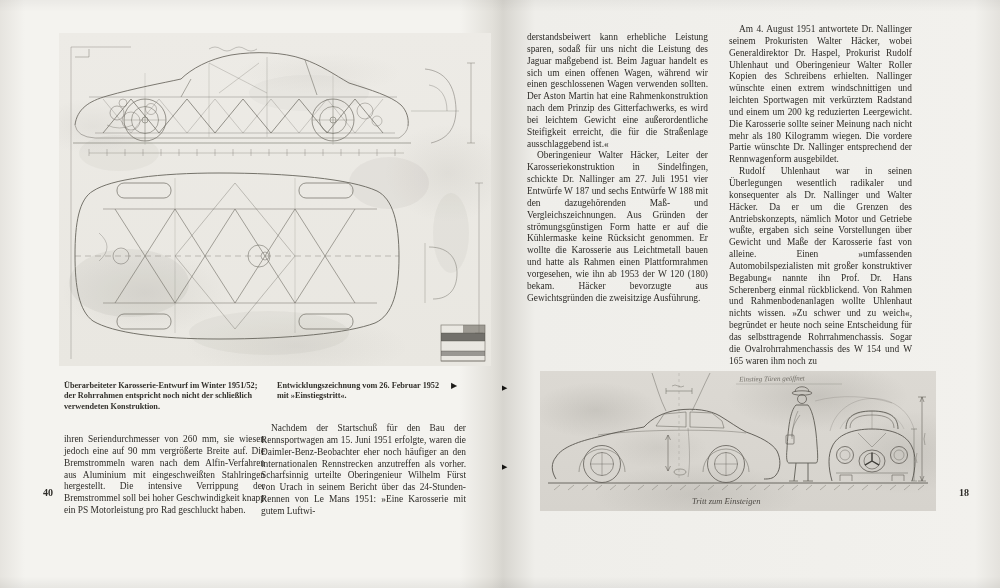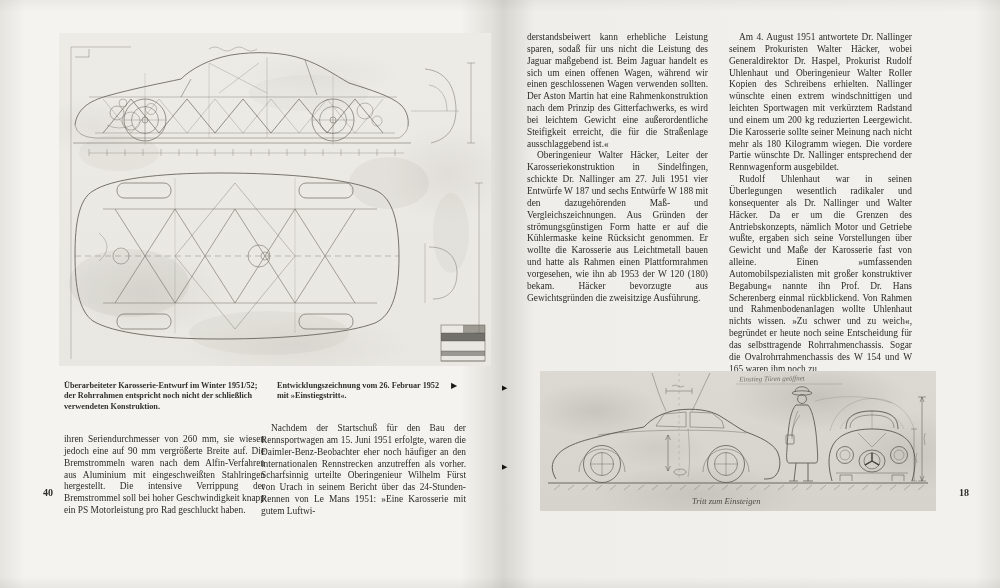--- a/index.html
+++ b/index.html
@@ -148,21 +148,21 @@
 
     <div class="pagenum" style="left:28px;top:487px;">40</div>
   </div>
 
   <div>
 
     <div class="bodycol" style="left:527px;top:32px;width:181px;">
       <p>derstandsbeiwert kann erhebliche Leistung sparen, sodaß für uns nicht die Leistung des Jaguar maßgebend ist. Beim Jaguar handelt es sich um einen offenen Wagen, während wir einen geschlossenen Wagen verwenden sollten. Der Aston Martin hat eine Rahmenkonstruktion nach dem Prinzip des Gitterfachwerks, es wird bei leichtem Gewicht eine außerordentliche Steifigkeit erreicht, die für die Straßenlage ausschlaggebend ist.«</p>
       <p class="indent">Oberingenieur Walter Häcker, Leiter der Karosseriekonstruktion in Sindelfingen, schickte Dr. Nallinger am 27. Juli 1951 vier Entwürfe W 187 und sechs Entwürfe W 188 mit den dazugehörenden Maß- und Vergleichszeichnungen. Aus Gründen der strömungsgünstigen Form hatte er auf die Kühlermaske keine Rücksicht genommen. Er wollte die Karosserie aus Leichtmetall bauen und hatte als Rahmen einen Plattformrahmen vorgesehen, wie ihn ab 1953 der W 120 (180) bekam. Häcker bevorzugte aus Gewichtsgründen die zweisitzige Ausführung.</p>
     </div>
-    <div class="bodycol" style="left:729px;top:32px;width:183px;">
+    <div class="bodycol" style="left:729px;top:24px;width:183px;">
       <p class="indent">Am 4. August 1951 antwortete Dr. Nallinger seinem Prokuristen Walter Häcker, wobei Generaldirektor Dr. Haspel, Prokurist Rudolf Uhlenhaut und Oberingenieur Walter Roller Kopien des Schreibens erhielten. Nallinger wünschte einen extrem windschnittigen und leichten Sportwagen mit verkürztem Radstand und einem um 200 kg reduzierten Leergewicht. Die Karosserie sollte seiner Meinung nach nicht mehr als 180 Kilogramm wiegen. Die vordere Partie wünschte Dr. Nallinger entsprechend der Rennwagenform ausgebildet.</p>
       <p class="indent">Rudolf Uhlenhaut war in seinen Überlegungen wesentlich radikaler und konsequenter als Dr. Nallinger und Walter Häcker. Da er um die Grenzen des Antriebskonzepts, nämlich Motor und Getriebe wußte, ergaben sich seine Vorstellungen über Gewicht und Maße der Karosserie fast von alleine. Einen »umfassenden Automobilspezialisten mit großer konstruktiver Begabung« nannte ihn Prof. Dr. Hans Scherenberg einmal rückblickend. Von Rahmen und Rahmenbodenanlagen wollte Uhlenhaut nichts wissen. »Zu schwer und zu weich«, begründet er heute noch seine Entscheidung für das selbsttragende Rohrrahmenchassis. Sogar die Ovalrohrrahmenchassis des W 154 und W 165 waren ihm noch zu</p>
     </div>
 
     <div class="marker" style="left:502px;top:385px;">▶</div>
     <div class="marker" style="left:502px;top:464px;">▶</div>
 
     <div class="fig fig-right">
       <svg width="396" height="140" viewBox="0 0 396 140">
         <g stroke="#5f5c55" fill="none" stroke-width=".8">

